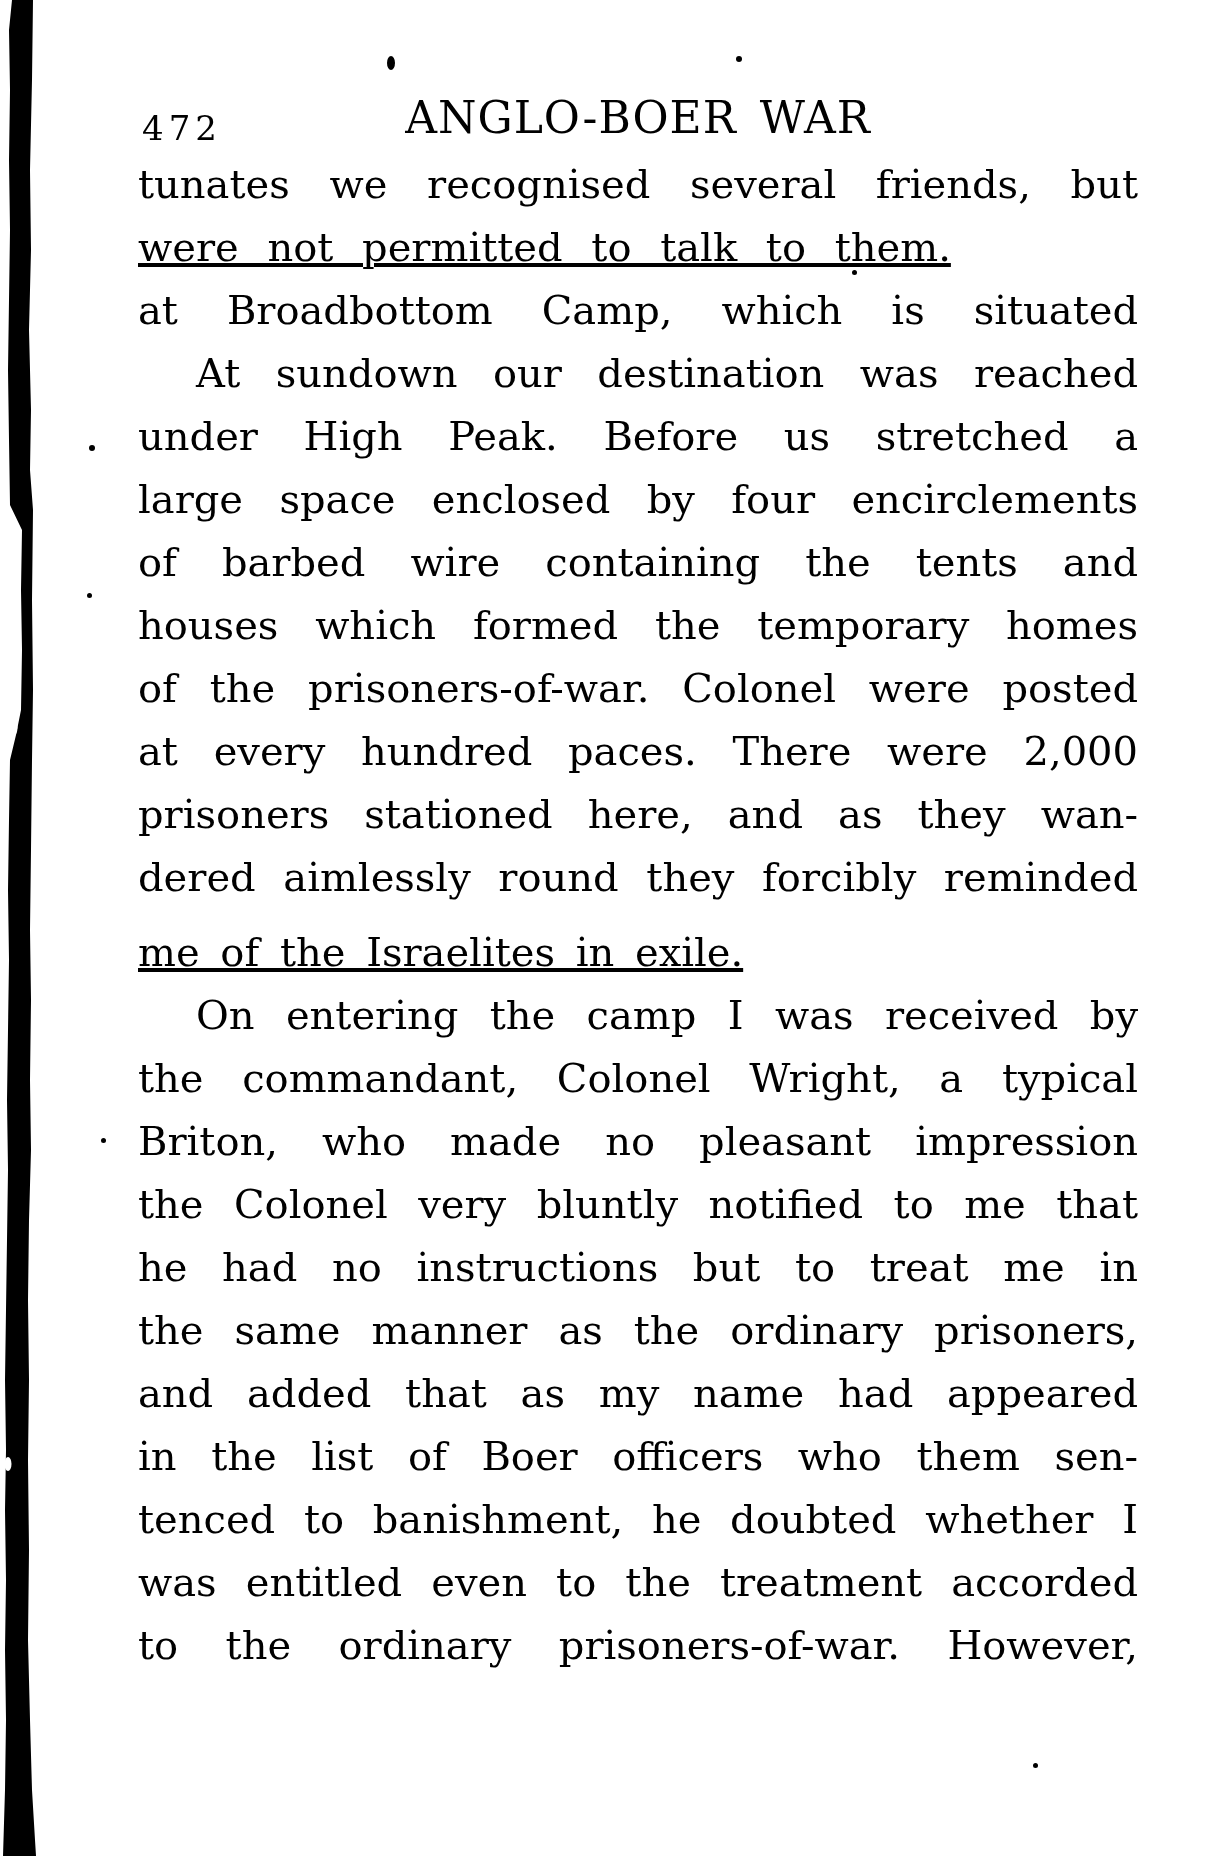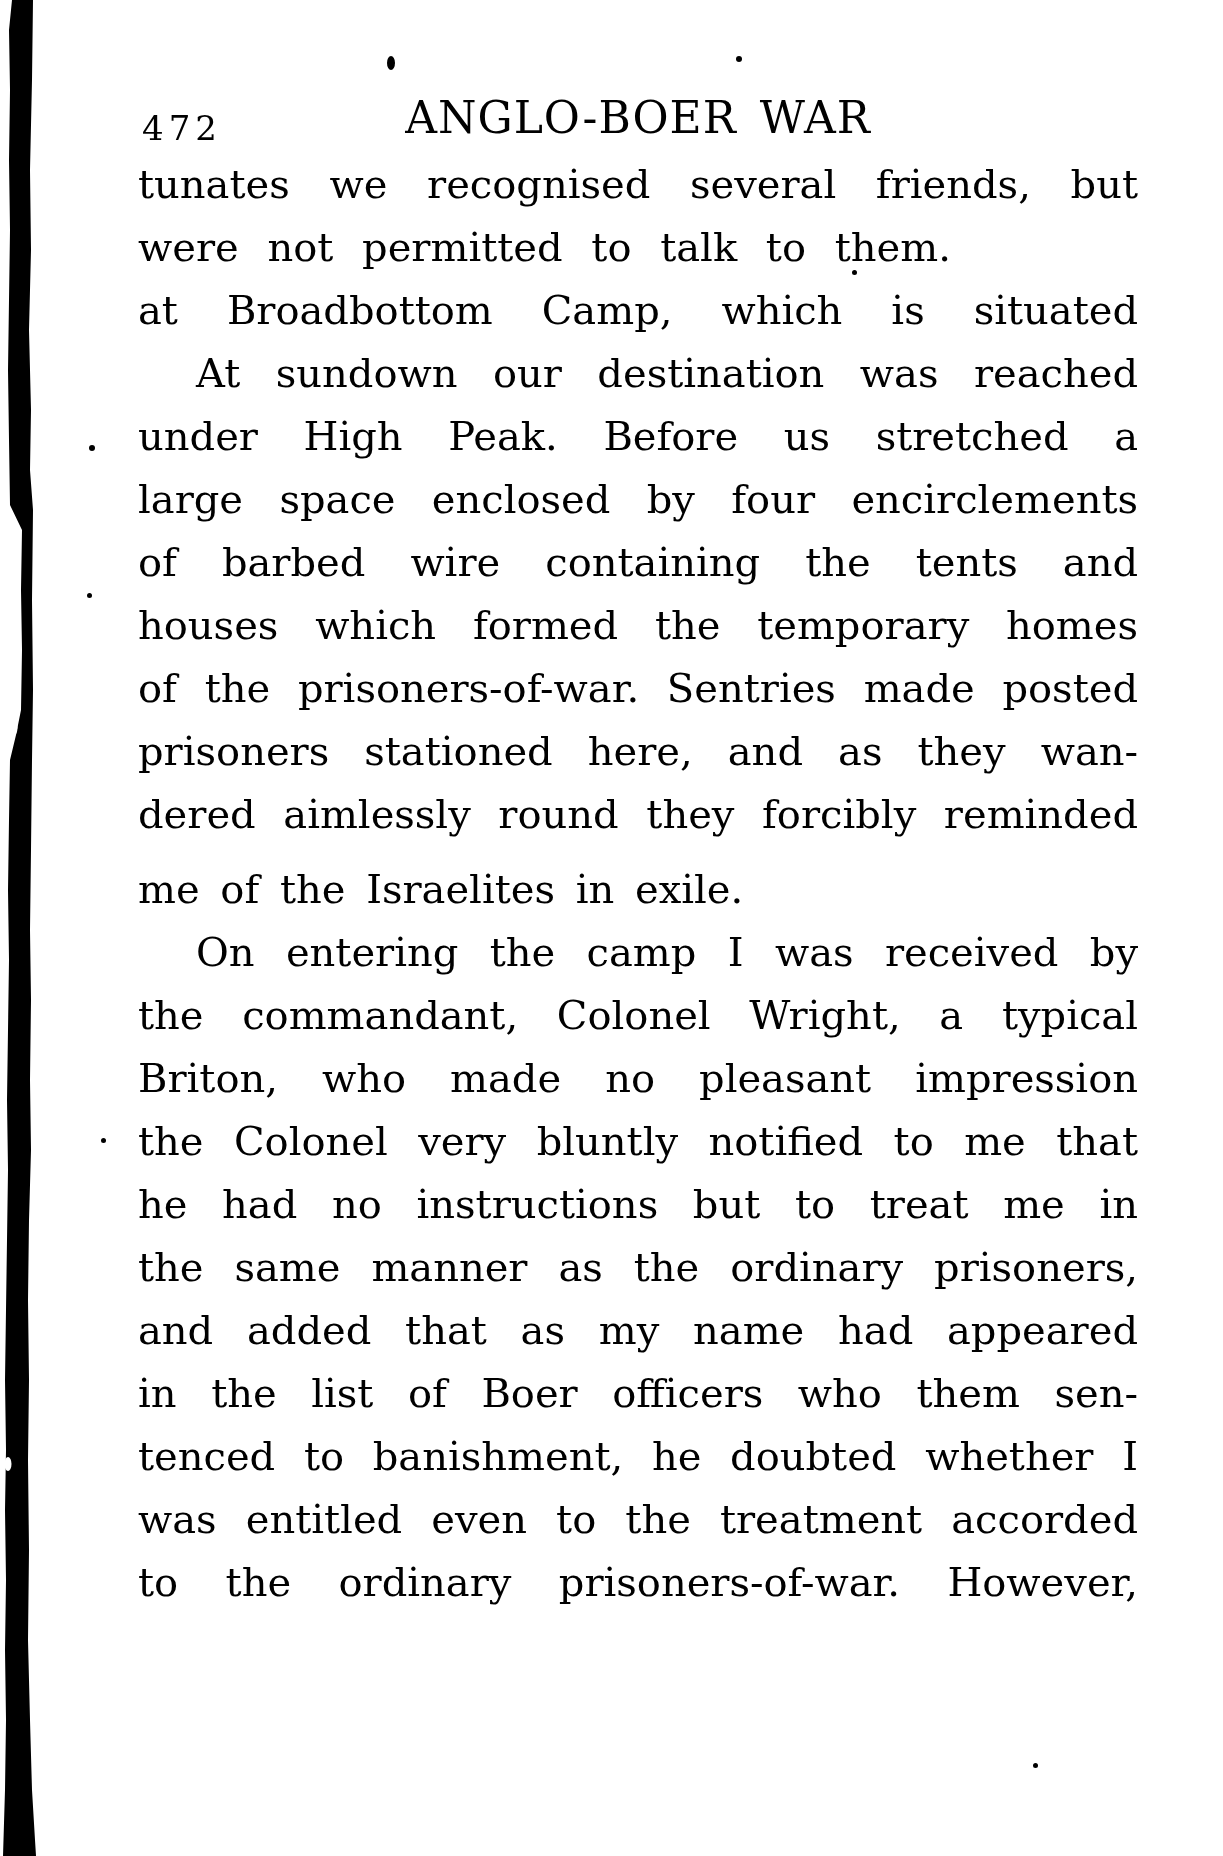--- a/index.html
+++ b/index.html
@@ -19,21 +19,21 @@
     letter-spacing:1px;word-spacing:8px;
   }
   .body-text{
     position:absolute;left:138px;top:153px;width:1000px;
     font-size:40px;line-height:63px;
   }
   .text-line{
     height:63px;
     text-align:justify;text-align-last:justify;
   }
-  .text-line.para-end{text-align:left;text-align-last:left;}
+  .text-line.para-end{text-align:left;text-align-last:left;text-decoration:underline;}
   .text-line.indent{text-indent:58px;}
   .spacing-wide{word-spacing:16px;}
   .spacing-medium{word-spacing:8px;margin-top:12px;}
   .scan-speck{position:absolute;background:#000;border-radius:50%;}
 </style>
 </head>
 <body>
 
 <div class="binding-bar">
   <svg width="40" height="1856" viewBox="0 0 40 1856" preserveAspectRatio="none">
@@ -54,21 +54,22 @@
 
 <div class="body-text" id="body-text">
     <div class="text-line">tunates we recognised several friends, but</div>
     <div class="text-line para-end spacing-wide">were not permitted to talk to them.</div>
     <div class="text-line">at Broadbottom Camp, which is situated</div>
     <div class="text-line indent">At sundown our destination was reached</div>
     <div class="text-line">under High Peak.  Before us stretched a</div>
     <div class="text-line">large space enclosed by four encirclements</div>
     <div class="text-line">of barbed wire containing the tents and</div>
     <div class="text-line">houses which formed the temporary homes</div>
-    <div class="text-line">of the prisoners-of-war.  Sentries made posted</div>
+    <div class="text-line">of the prisoners-of-war.  Colonel were posted</div>
+    <div class="text-line">at every hundred paces.  There were 2,000</div>
     <div class="text-line">prisoners stationed here, and as they wan-</div>
     <div class="text-line">dered aimlessly round they forcibly reminded</div>
     <div class="text-line para-end spacing-medium">me of the Israelites in exile.</div>
     <div class="text-line indent">On entering the camp I was received by</div>
     <div class="text-line">the commandant, Colonel Wright, a typical</div>
     <div class="text-line">Briton, who made no pleasant impression</div>
     <div class="text-line">the Colonel very bluntly notified to me that</div>
     <div class="text-line">he had no instructions but to treat me in</div>
     <div class="text-line">the same manner as the ordinary prisoners,</div>
     <div class="text-line">and added that as my name had appeared</div>

